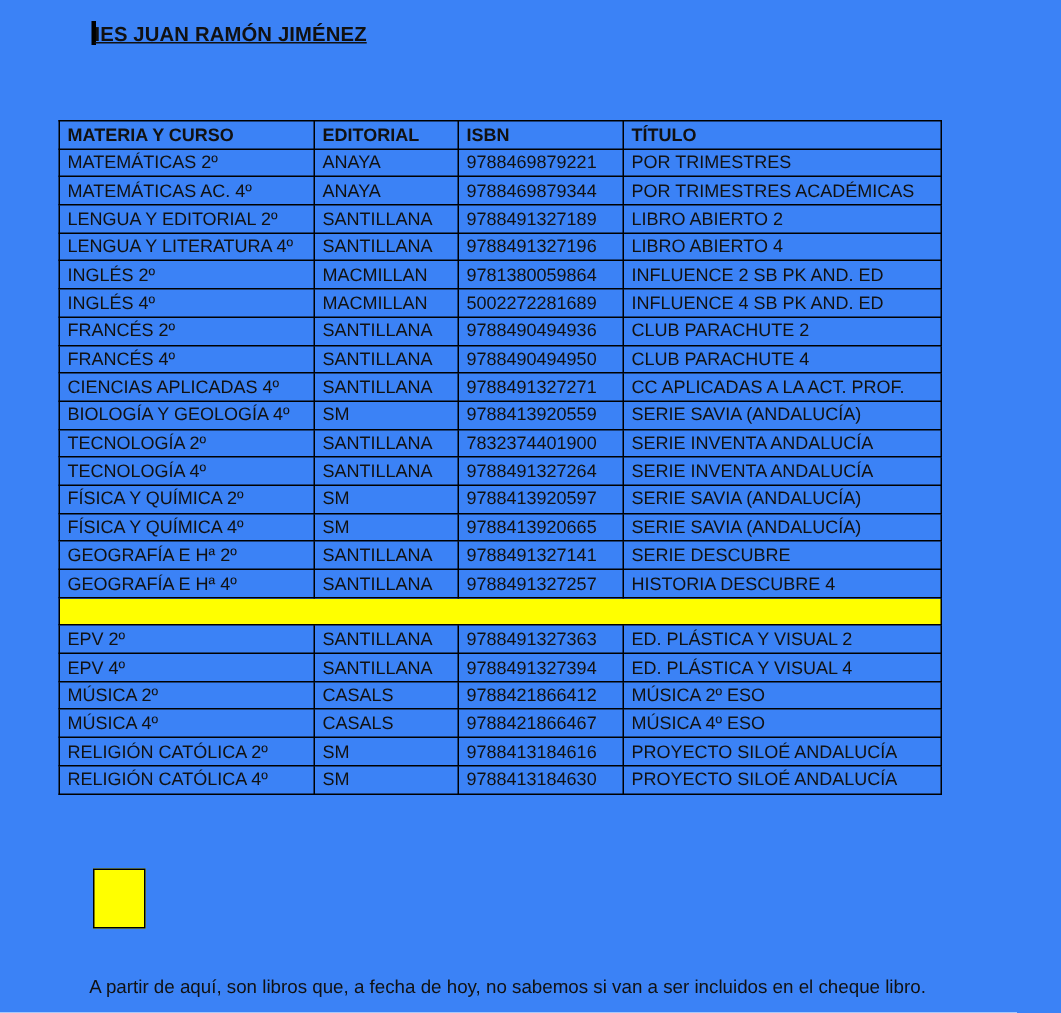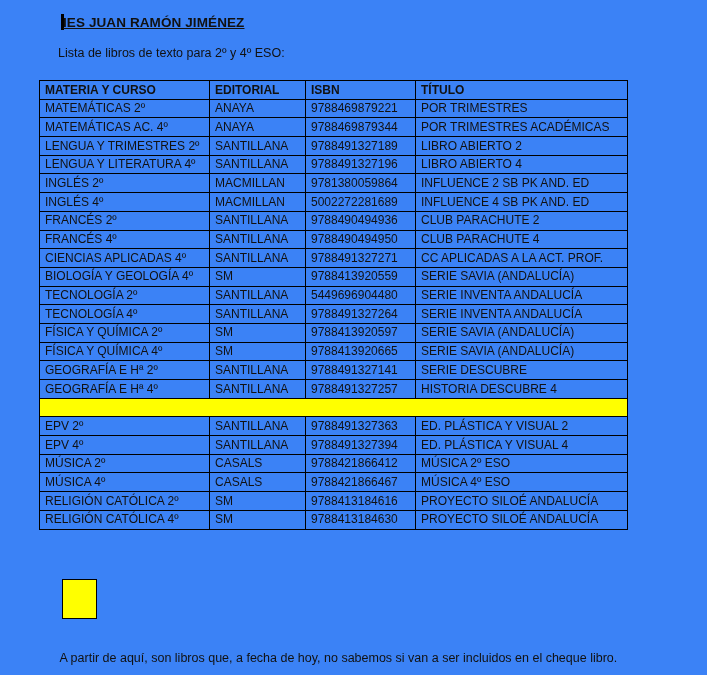--- a/index.html
+++ b/index.html
@@ -83,21 +83,20 @@
     white-space: pre-wrap;
   }
 </style>
 </head>
 <body>
 
 <div class="page">
 
   <h1 class="title"><span class="caret"></span><span>IES JUAN RAMÓN JIMÉNEZ</span></h1>
 
-  <p class="subtitle">Lista de libros de texto para 2º y 4º ESO:</p>
 
   <table class="books">
     <colgroup>
       <col style="width:170px">
       <col style="width:96px">
       <col style="width:110px">
       <col style="width:212px">
     </colgroup>
     <thead>
       <tr>
@@ -114,21 +113,21 @@
           <td>9788469879221</td>
           <td>POR TRIMESTRES</td>
         </tr>
         <tr>
           <td>MATEMÁTICAS AC. 4º</td>
           <td>ANAYA</td>
           <td>9788469879344</td>
           <td>POR TRIMESTRES ACADÉMICAS</td>
         </tr>
         <tr>
-          <td>LENGUA Y TRIMESTRES 2º</td>
+          <td>LENGUA Y EDITORIAL 2º</td>
           <td>SANTILLANA</td>
           <td>9788491327189</td>
           <td>LIBRO ABIERTO 2</td>
         </tr>
         <tr>
           <td>LENGUA Y LITERATURA 4º</td>
           <td>SANTILLANA</td>
           <td>9788491327196</td>
           <td>LIBRO ABIERTO 4</td>
         </tr>
@@ -164,21 +163,21 @@
         </tr>
         <tr>
           <td>BIOLOGÍA Y GEOLOGÍA 4º</td>
           <td>SM</td>
           <td>9788413920559</td>
           <td>SERIE SAVIA (ANDALUCÍA)</td>
         </tr>
         <tr>
           <td>TECNOLOGÍA 2º</td>
           <td>SANTILLANA</td>
-          <td>5449696904480</td>
+          <td>7832374401900</td>
           <td>SERIE INVENTA ANDALUCÍA</td>
         </tr>
         <tr>
           <td>TECNOLOGÍA 4º</td>
           <td>SANTILLANA</td>
           <td>9788491327264</td>
           <td>SERIE INVENTA ANDALUCÍA</td>
         </tr>
         <tr>
           <td>FÍSICA Y QUÍMICA 2º</td>

